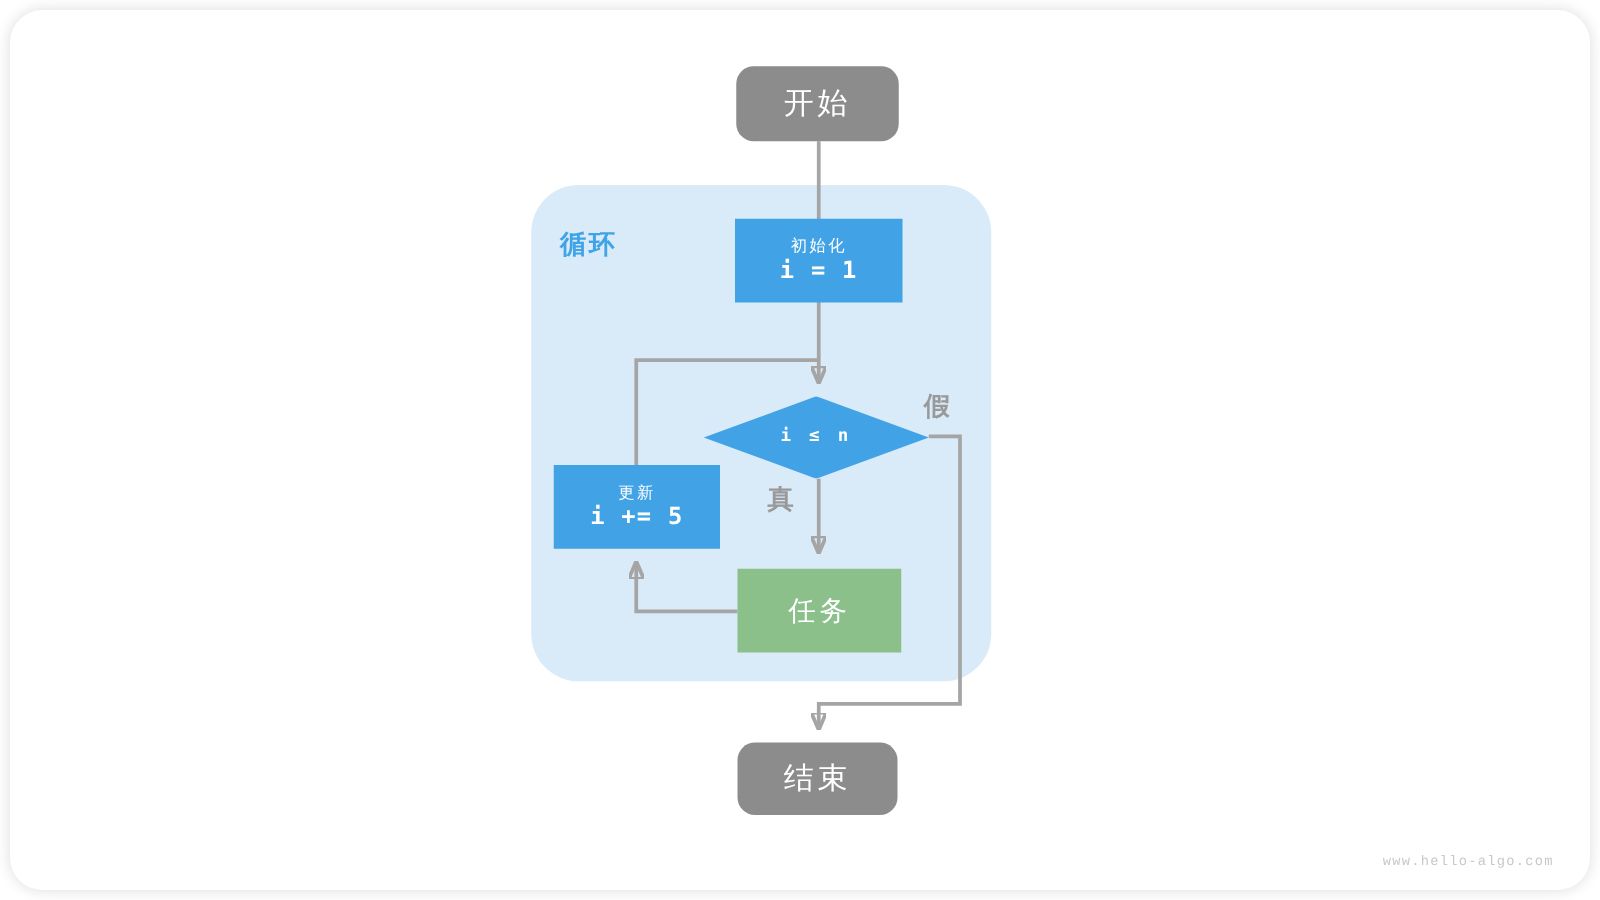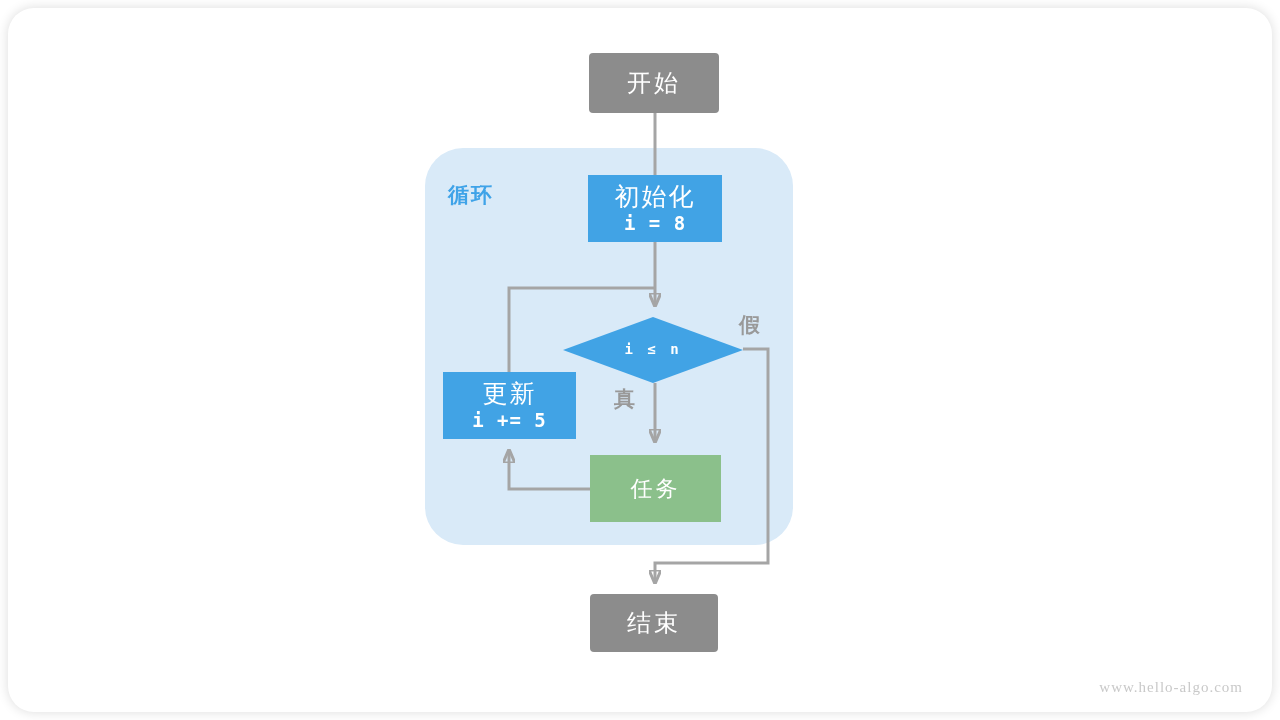--- a/index.html
+++ b/index.html
@@ -19,39 +19,39 @@
   .card{position:absolute;left:8px;top:8px;right:8px;bottom:8px;background:#ffffff;
     border-radius:26px;box-shadow:0 0 12px rgba(0,0,0,0.14);}
   .loop-container{position:absolute;left:425px;top:148px;width:368px;height:397px;
     background:var(--lightblue);border-radius:38px;}
   .loop-label{position:absolute;left:448px;top:165px;font-size:21px;font-weight:bold;
     color:var(--labelblue);letter-spacing:2px;margin-top:16px;}
   svg.edges{position:absolute;left:0;top:0;width:1280px;height:720px;pointer-events:none;}
   svg.edges path{fill:none;stroke:var(--line);stroke-width:3;}
   .node{position:absolute;display:flex;flex-direction:column;align-items:center;
     justify-content:center;color:#ffffff;text-align:center;line-height:1.25;}
-  .node .title{font-size:25px;letter-spacing:2px;}
+  .node .title{font-size:13px;letter-spacing:2px;}
   .node .code{font-family:"DejaVu Sans Mono","Liberation Mono",monospace;
     font-size:19px;font-weight:bold;letter-spacing:1px;}
-  .rounded{border-radius:4px;background:var(--gray);font-size:24px;letter-spacing:3px;}
+  .rounded{border-radius:14px;background:var(--gray);font-size:24px;letter-spacing:3px;}
   .proc{background:var(--blue);}
   .node-start{left:589px;top:53px;width:130px;height:60px;}
   .node-init{left:588px;top:175px;width:134px;height:67px;}
   .node-cond{left:563px;top:317px;width:180px;height:66px;background:var(--blue);
     clip-path:polygon(50% 0,100% 50%,50% 100%,0 50%);}
   .node-cond .code{font-size:14px;letter-spacing:3px;}
   .node-update{left:443px;top:372px;width:133px;height:67px;}
   .node-task{left:590px;top:455px;width:131px;height:67px;background:var(--green);
     font-size:22px;letter-spacing:3px;}
   .node-end{left:590px;top:594px;width:128px;height:58px;}
   .edge-label{position:absolute;font-size:21px;font-weight:bold;color:var(--labelgray);}
   .label-true{left:614px;top:385px;}
   .label-false{left:739px;top:311px;}
-  .watermark{position:absolute;right:37px;bottom:24px;font-size:15px;
-    font-family:Liberation Serif, serif;color:var(--watermark);
+  .watermark{position:absolute;right:37px;bottom:24px;font-size:11px;
+    font-family:Liberation Mono, monospace;color:var(--watermark);
     letter-spacing:1px;}
 </style>
 </head>
 <body>
 
 <div class="stage">
   <div class="card"></div>
 
   <div class="loop-container"></div>
   <div class="loop-label">循环</div>
@@ -68,21 +68,21 @@
     <path d="M590,489 L509,489 L509,451" marker-end="url(#arrow)"></path>
     <path d="M743,349 L768,349 L768,563 L655,563 L655,582" marker-end="url(#arrow)"></path>
   </svg>
 
   <div class="node rounded node-start">
     <span>开始</span>
   </div>
 
   <div class="node proc node-init">
     <span class="title">初始化</span>
-    <span class="code">i = 8</span>
+    <span class="code">i = 1</span>
   </div>
 
   <div class="node node-cond">
     <span class="code">i ≤ n</span>
   </div>
 
   <div class="node proc node-update">
     <span class="title">更新</span>
     <span class="code">i += 5</span>
   </div>

